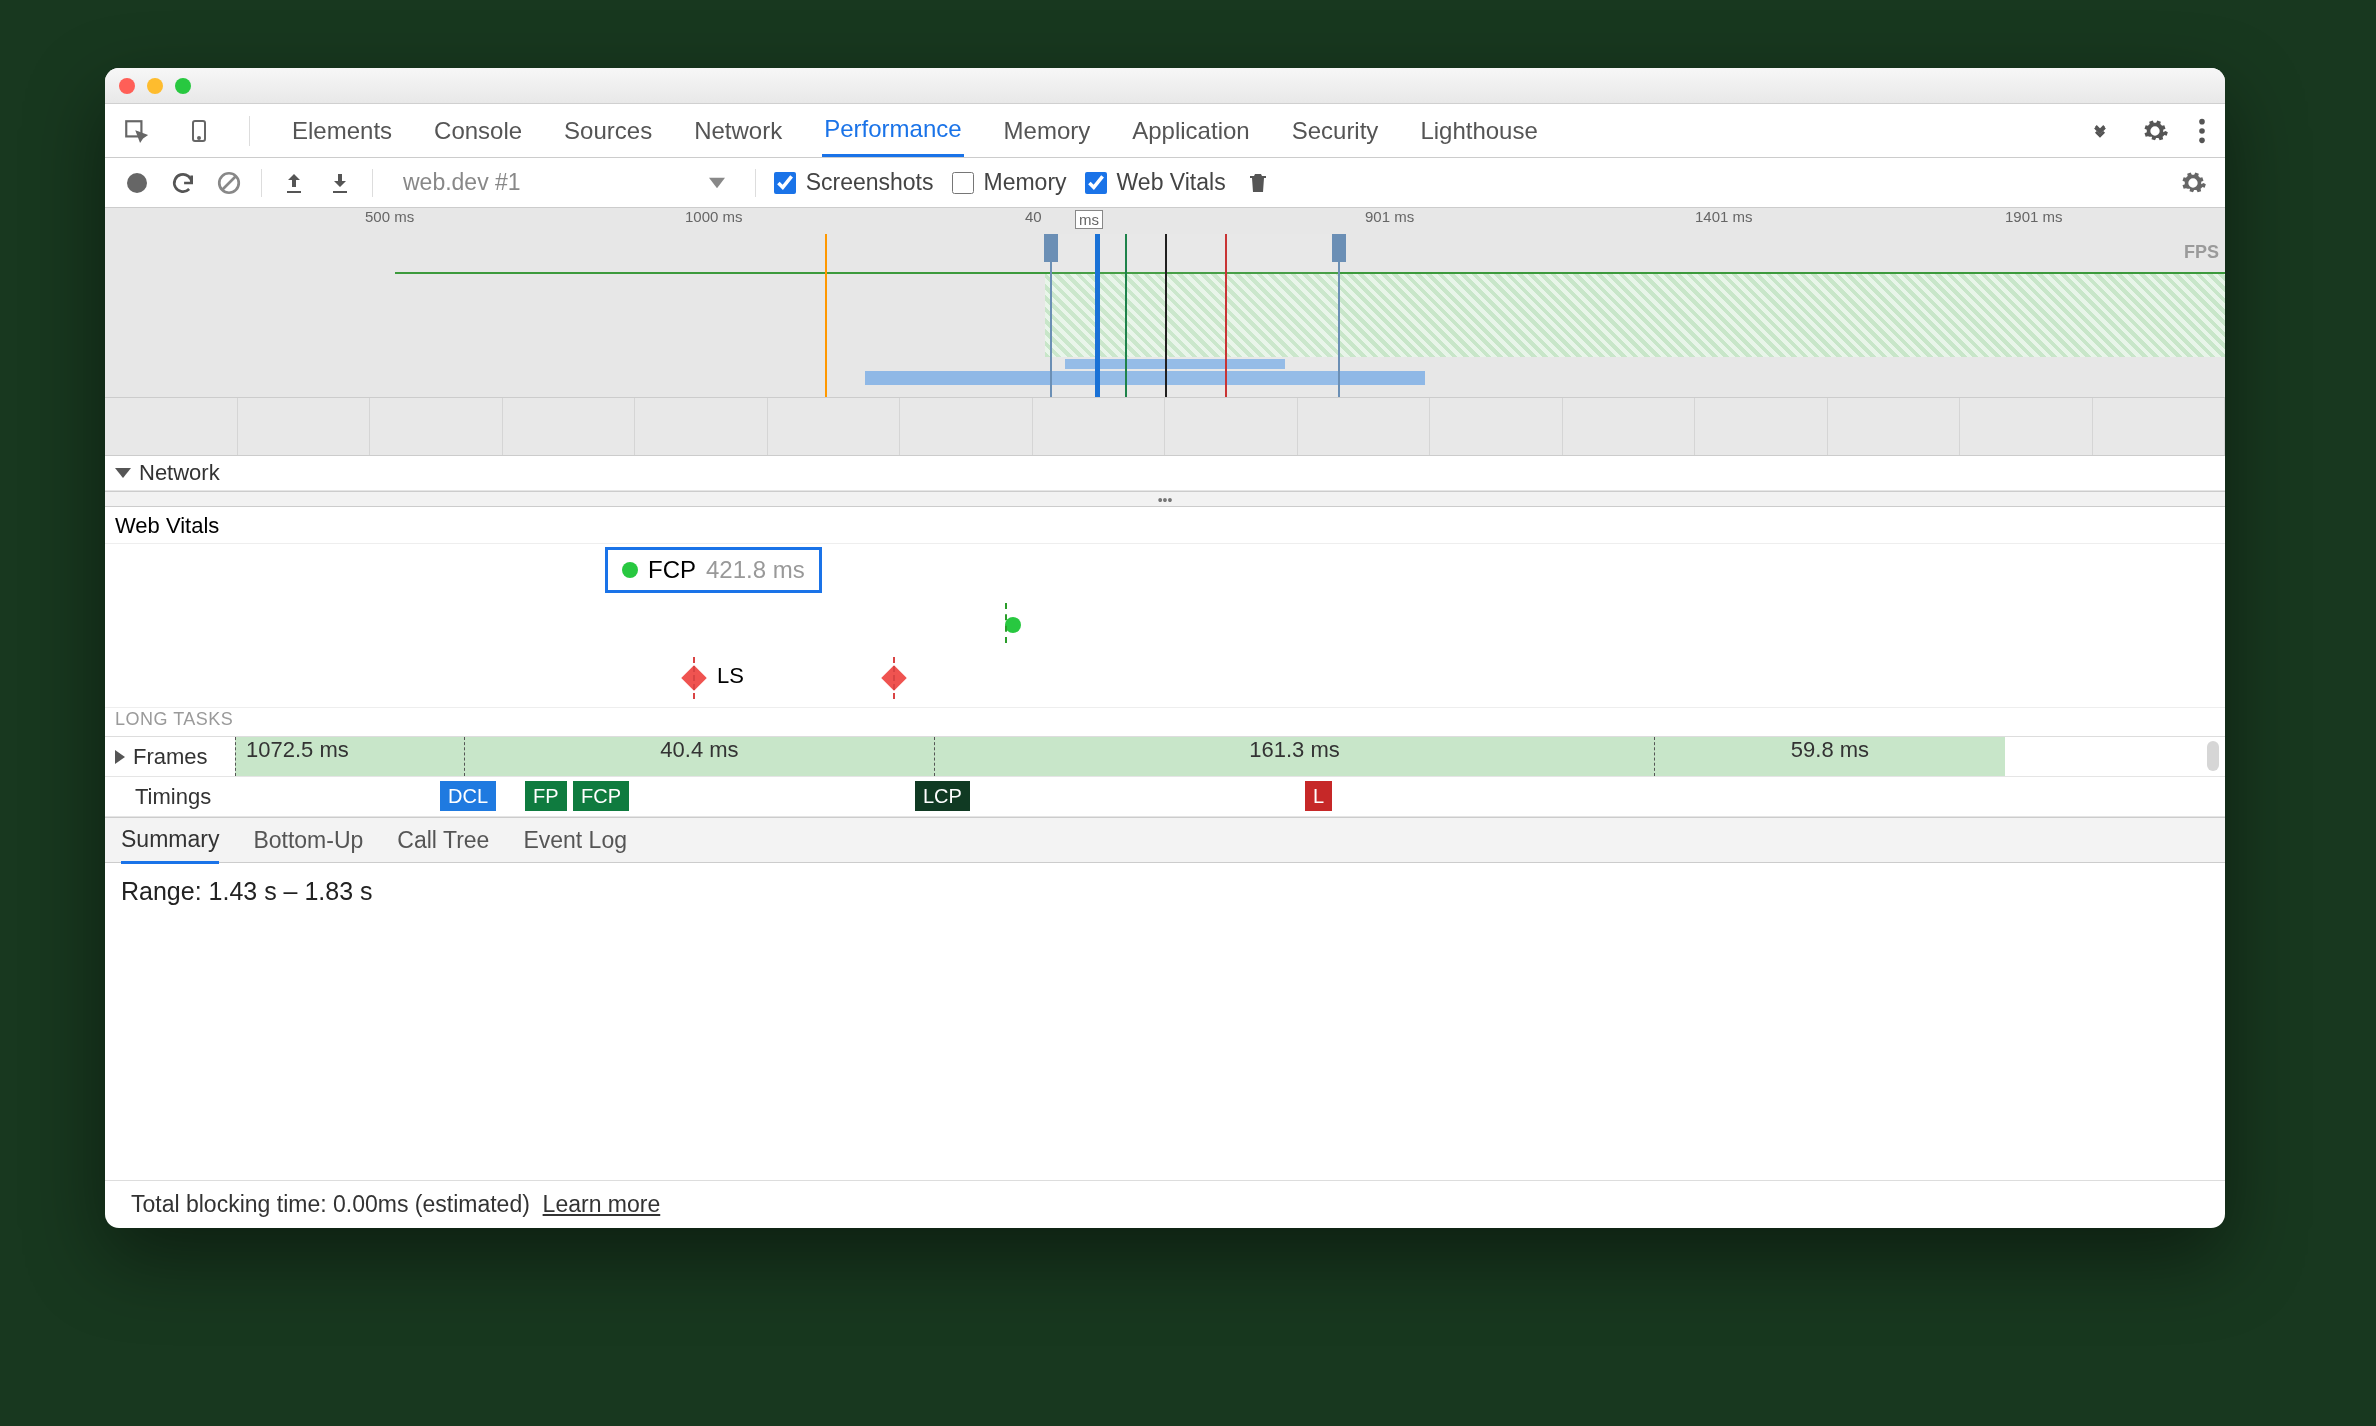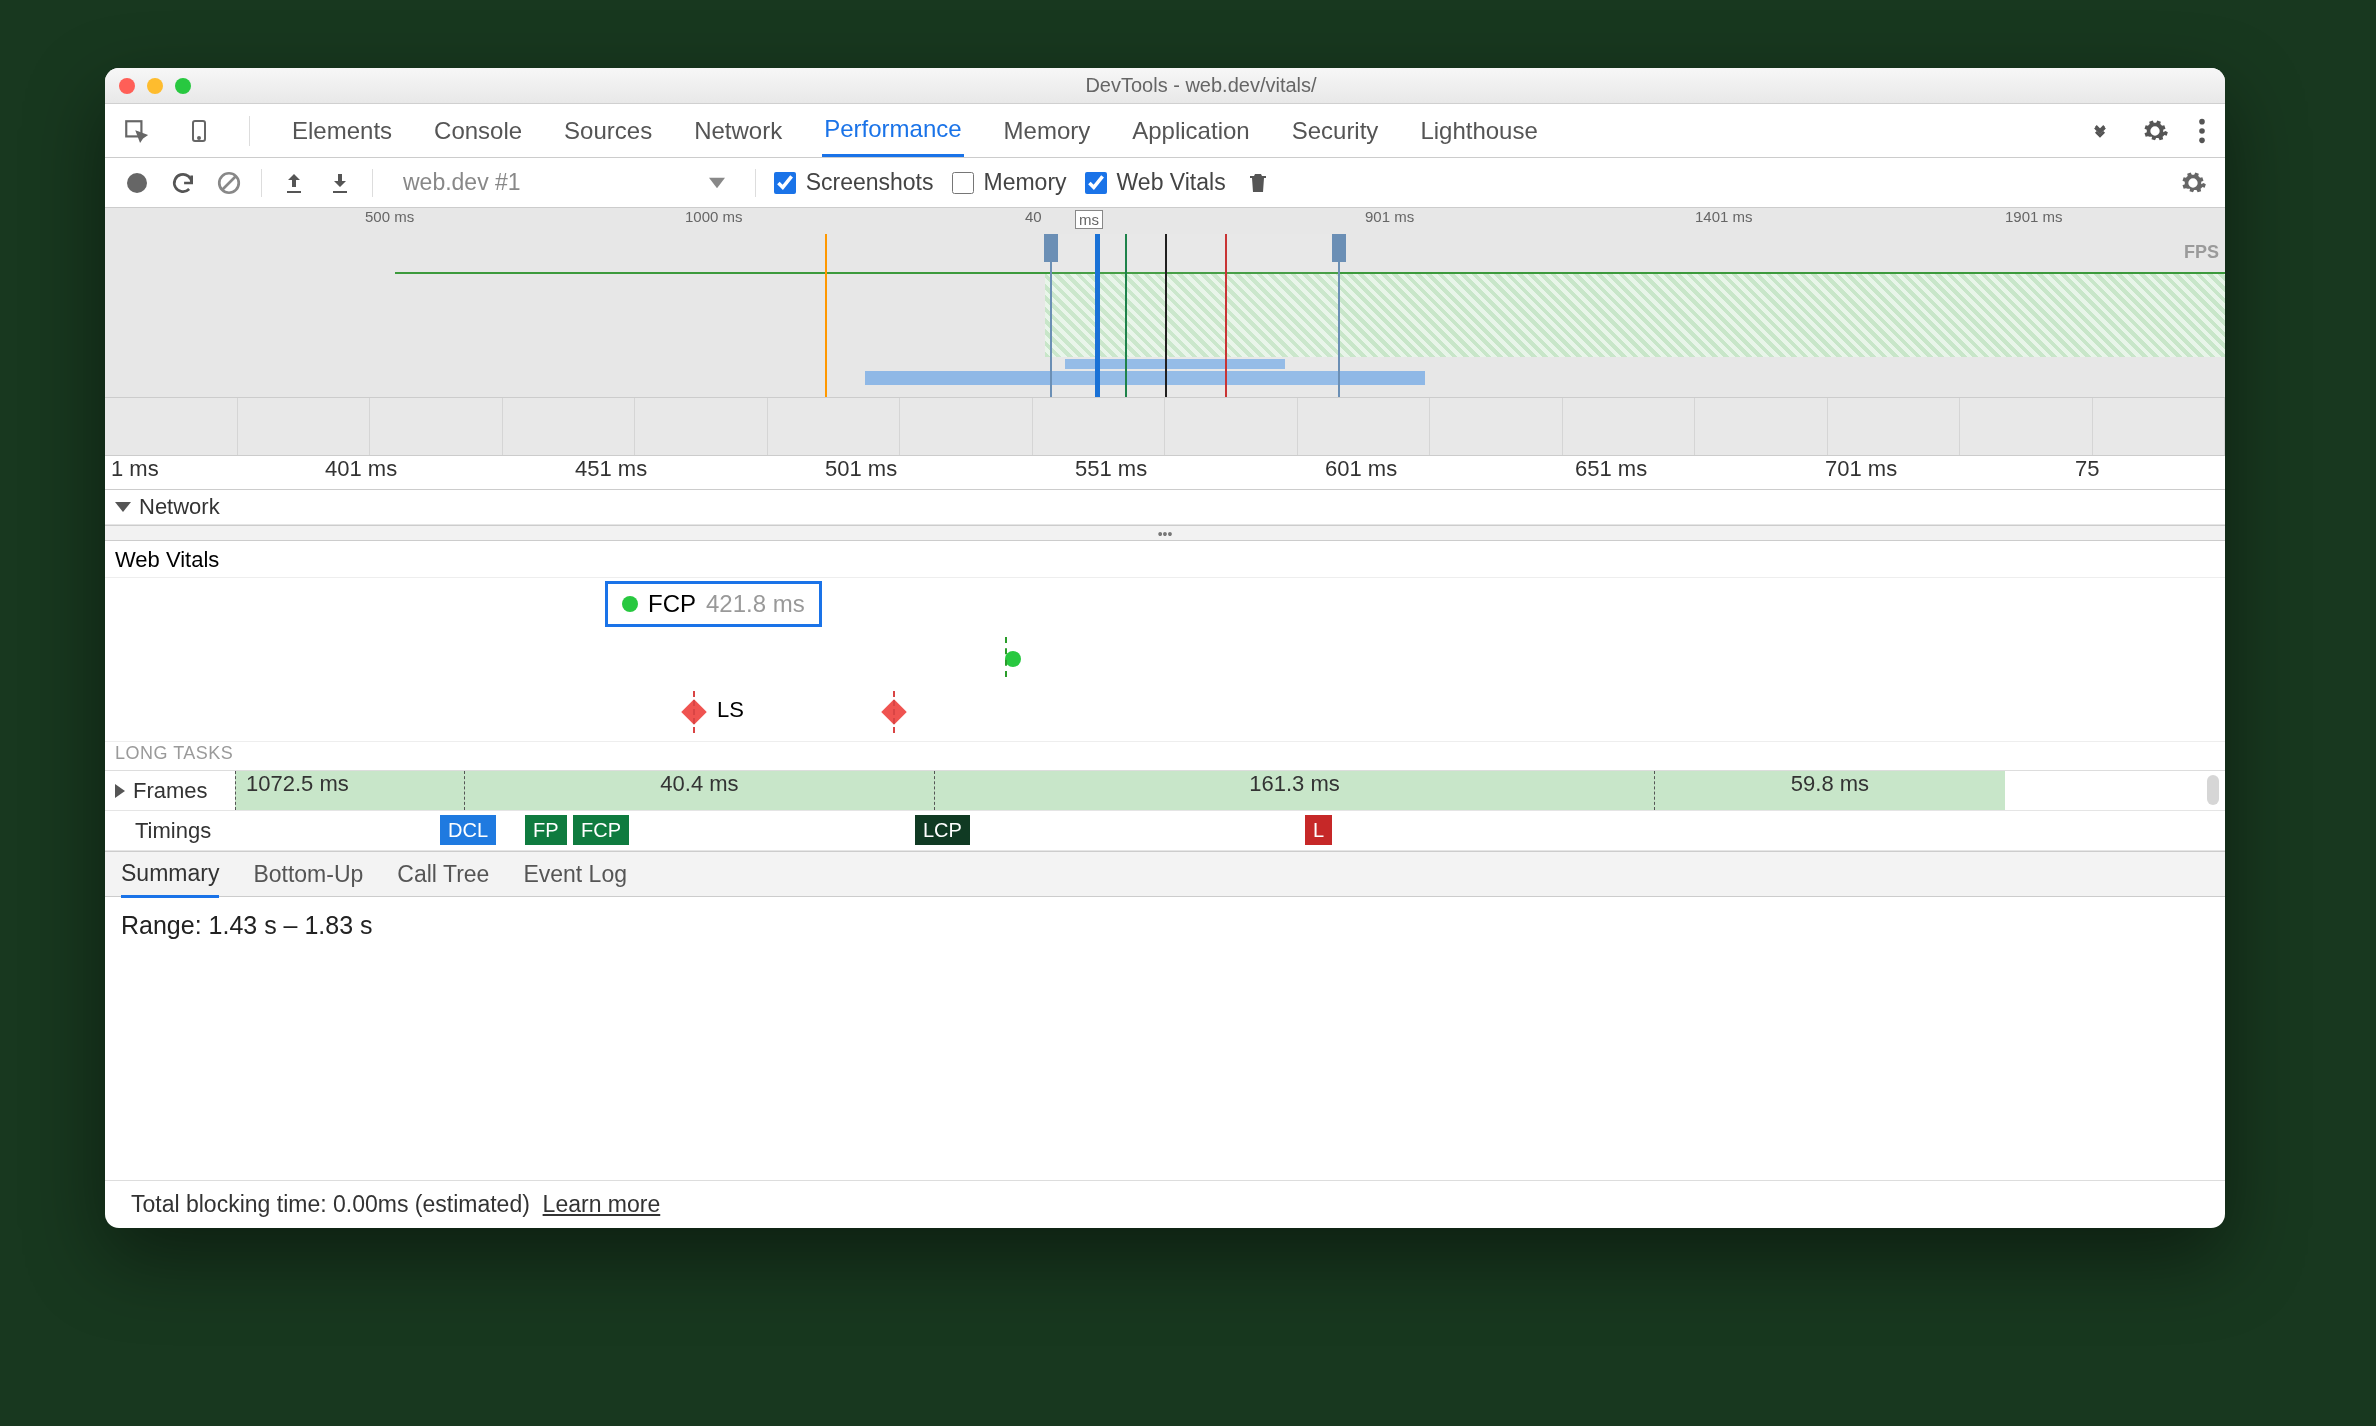--- a/index.html
+++ b/index.html
@@ -66,21 +66,20 @@
 <body>
 
 <div class="window">
 
   <div class="titlebar">
     <div class="traffic">
       <span class="dot r"></span>
       <span class="dot y"></span>
       <span class="dot g"></span>
     </div>
-    <div class="title">DevTools - web.dev/vitals/</div>
   </div>
 
   <div class="tabs">
     <span class="icon">
       <svg width="26" height="26" viewBox="0 0 24 24" fill="none" stroke="#666" stroke-width="2">
           <rect x="3" y="3" width="14" height="14"></rect>
           <path d="M13 13l8 3-3 2-2 3-3-8z" fill="#666"></path>
         </svg>
     </span>
     <span class="icon">
@@ -230,31 +229,20 @@
       <div></div>
       <div></div>
       <div></div>
       <div></div>
       <div></div>
       <div></div>
       <div></div>
       <div></div>
   </div>
 
-  <div class="time-ruler">
-    <span style="left:6px">1 ms</span>
-    <span style="left:220px">401 ms</span>
-    <span style="left:470px">451 ms</span>
-    <span style="left:720px">501 ms</span>
-    <span style="left:970px">551 ms</span>
-    <span style="left:1220px">601 ms</span>
-    <span style="left:1470px">651 ms</span>
-    <span style="left:1720px">701 ms</span>
-    <span style="left:1970px">75</span>
-  </div>
 
   <div class="row">
     <div class="label">
         <span class="arrow"></span>
         <span>Network</span>
       </div>
     <div class="track"></div>
   </div>
   <div class="divider-3dots">•••</div>
 

